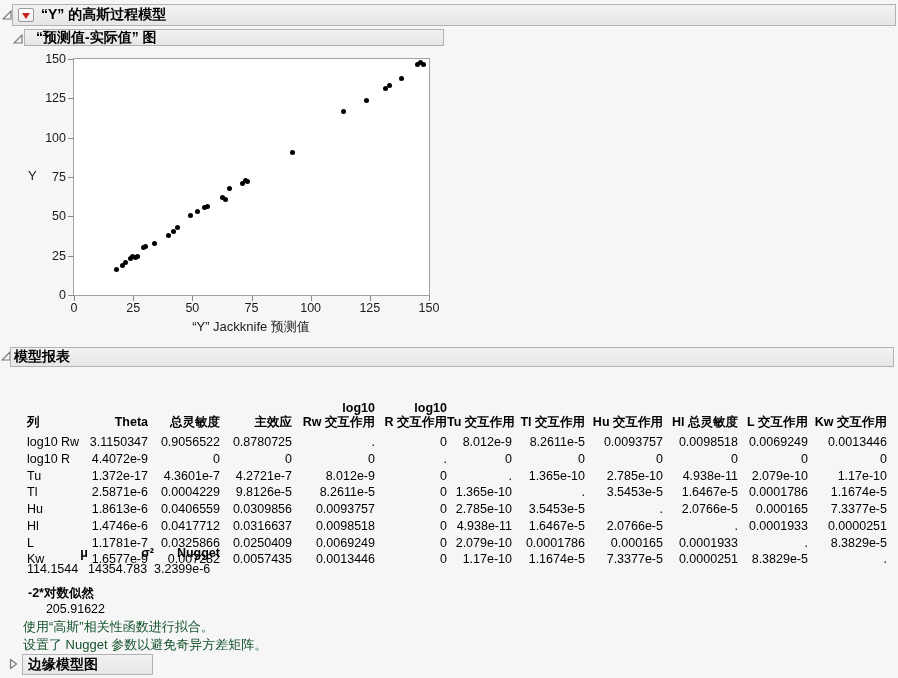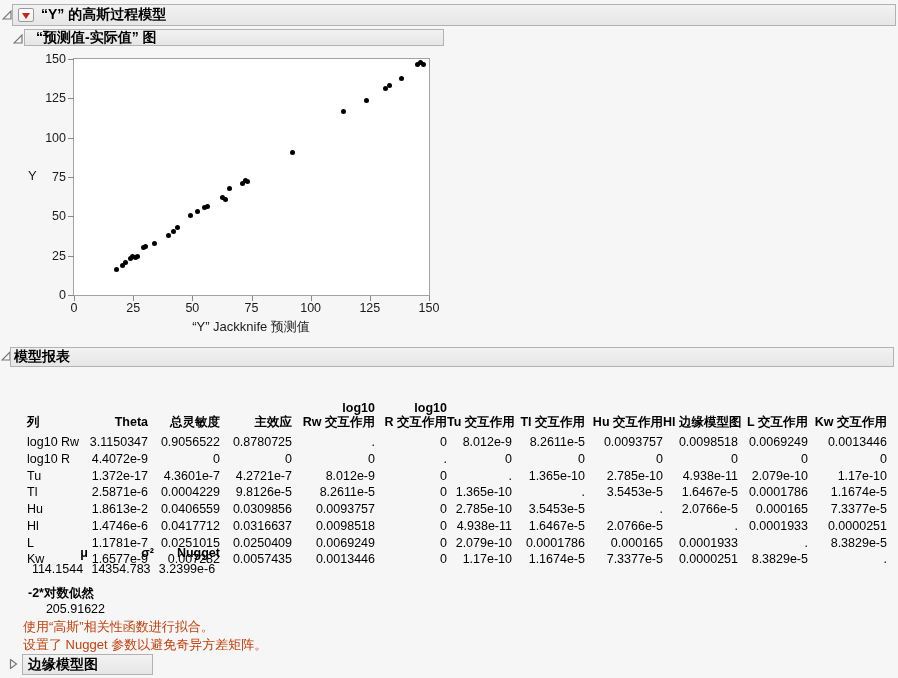--- a/index.html
+++ b/index.html
@@ -43,24 +43,24 @@
   }
   #report-table .h1{line-height:14px;font-weight:bold;text-align:right;white-space:nowrap;margin-top:31px;}
   #report-table .h2{line-height:15px;font-weight:bold;text-align:right;white-space:nowrap;}
   #report-table .c{line-height:16.75px;text-align:right;white-space:nowrap;}
   #report-table .left{text-align:left;}
   #param-table{
     position:absolute;left:27px;top:545px;display:grid;
     grid-template-columns:61px 66px 66px;font-size:12.5px;
   }
   #param-table .ph{line-height:16px;font-weight:bold;text-align:right;}
-  #param-table .pv{line-height:17px;text-align:center;}
+  #param-table .pv{line-height:17px;text-align:left;}
   .lik-label{position:absolute;left:28px;top:585px;font-size:12.5px;font-weight:bold;}
   .lik-value{position:absolute;left:33px;top:602px;width:72px;text-align:right;font-size:12.5px;}
-  .note{position:absolute;left:23px;font-size:13px;color:#c2410c;white-space:nowrap;}
+  .note{position:absolute;left:23px;font-size:13px;color:#14532d;white-space:nowrap;}
 </style>
 </head>
 <body>
 
 <span class="disc" style="left:2px;top:10px">
   <svg width="10" height="10" viewBox="0 0 10 10">
       <path d="M9 1 L9 9 L1 9 Z" fill="none" stroke="#777" stroke-width="1.2"></path>
     </svg>
 </span>
 
@@ -171,21 +171,21 @@
     <div class="h1"></div>
     <div class="h2 left">列</div>
     <div class="h2">Theta</div>
     <div class="h2">总灵敏度</div>
     <div class="h2">主效应</div>
     <div class="h2">Rw 交互作用</div>
     <div class="h2">R 交互作用</div>
     <div class="h2">Tu 交互作用</div>
     <div class="h2">Tl 交互作用</div>
     <div class="h2">Hu 交互作用</div>
-    <div class="h2">Hl 边缘模型图</div>
+    <div class="h2">Hl 总灵敏度</div>
     <div class="h2">L 交互作用</div>
     <div class="h2">Kw 交互作用</div>
     <div class="c left" style="padding-top: 4px;">log10 Rw</div>
     <div class="c" style="padding-top: 4px;">3.1150347</div>
     <div class="c" style="padding-top: 4px;">0.9056522</div>
     <div class="c" style="padding-top: 4px;">0.8780725</div>
     <div class="c" style="padding-top: 4px;">.</div>
     <div class="c" style="padding-top: 4px;">0</div>
     <div class="c" style="padding-top: 4px;">8.012e-9</div>
     <div class="c" style="padding-top: 4px;">8.2611e-5</div>
@@ -223,21 +223,21 @@
     <div class="c">9.8126e-5</div>
     <div class="c">8.2611e-5</div>
     <div class="c">0</div>
     <div class="c">1.365e-10</div>
     <div class="c">.</div>
     <div class="c">3.5453e-5</div>
     <div class="c">1.6467e-5</div>
     <div class="c">0.0001786</div>
     <div class="c">1.1674e-5</div>
     <div class="c left">Hu</div>
-    <div class="c">1.8613e-2</div>
+    <div class="c">1.8613e-6</div>
     <div class="c">0.0406559</div>
     <div class="c">0.0309856</div>
     <div class="c">0.0093757</div>
     <div class="c">0</div>
     <div class="c">2.785e-10</div>
     <div class="c">3.5453e-5</div>
     <div class="c">.</div>
     <div class="c">2.0766e-5</div>
     <div class="c">0.000165</div>
     <div class="c">7.3377e-5</div>
@@ -248,21 +248,21 @@
     <div class="c">0.0098518</div>
     <div class="c">0</div>
     <div class="c">4.938e-11</div>
     <div class="c">1.6467e-5</div>
     <div class="c">2.0766e-5</div>
     <div class="c">.</div>
     <div class="c">0.0001933</div>
     <div class="c">0.0000251</div>
     <div class="c left">L</div>
     <div class="c">1.1781e-7</div>
-    <div class="c">0.0251015</div>
+    <div class="c">0.0325866</div>
     <div class="c">0.0250409</div>
     <div class="c">0.0069249</div>
     <div class="c">0</div>
     <div class="c">2.079e-10</div>
     <div class="c">0.0001786</div>
     <div class="c">0.000165</div>
     <div class="c">0.0001933</div>
     <div class="c">.</div>
     <div class="c">8.3829e-5</div>
     <div class="c left">Kw</div>

